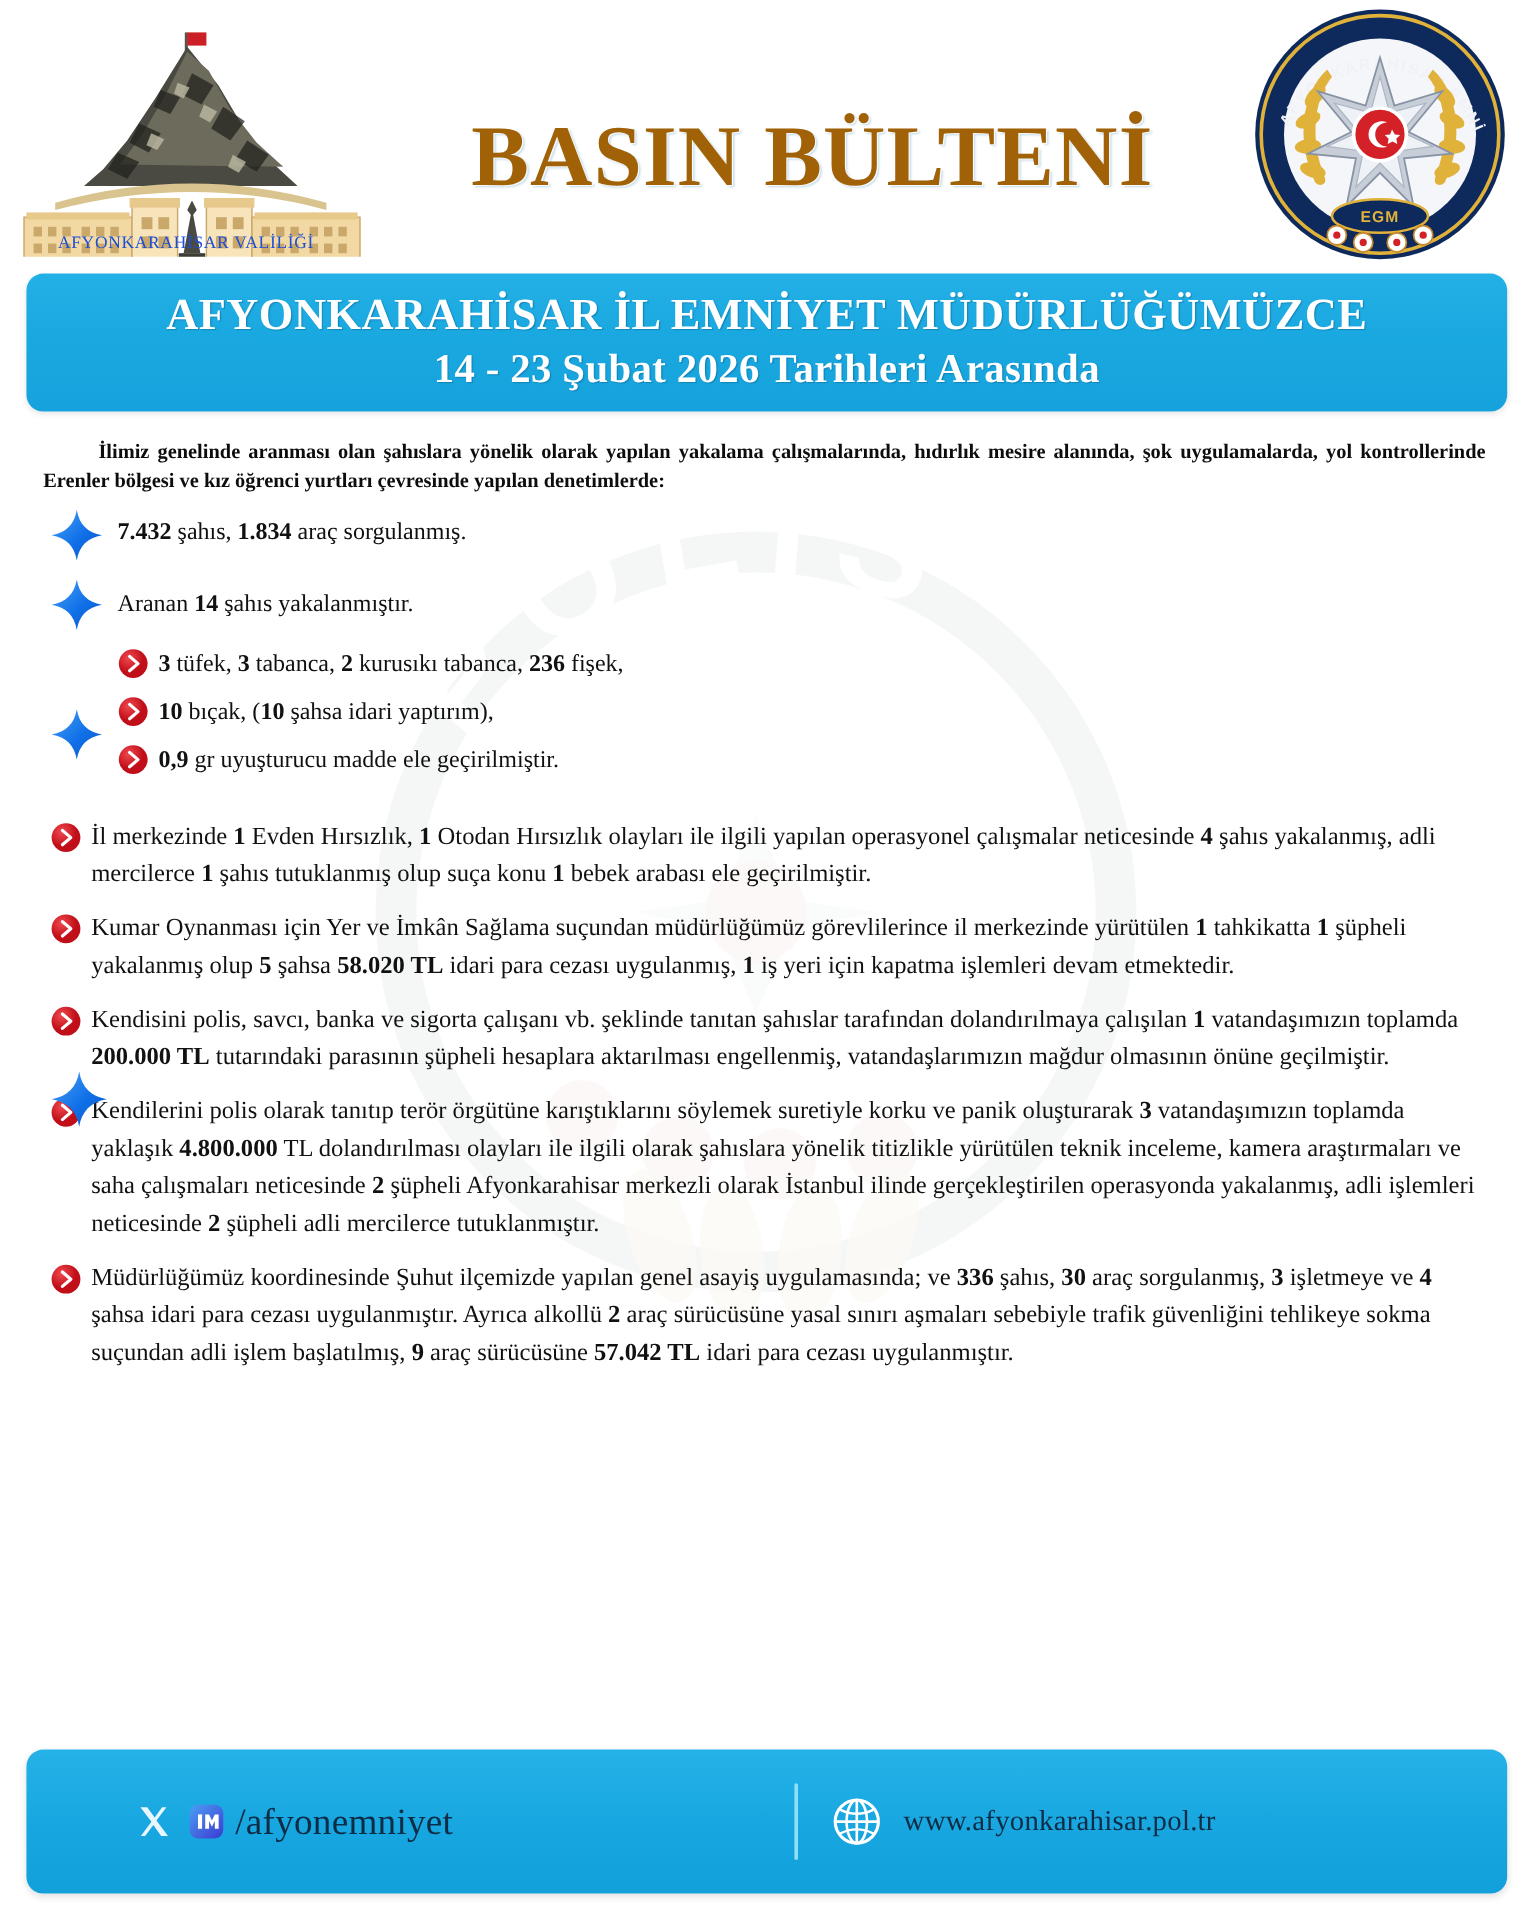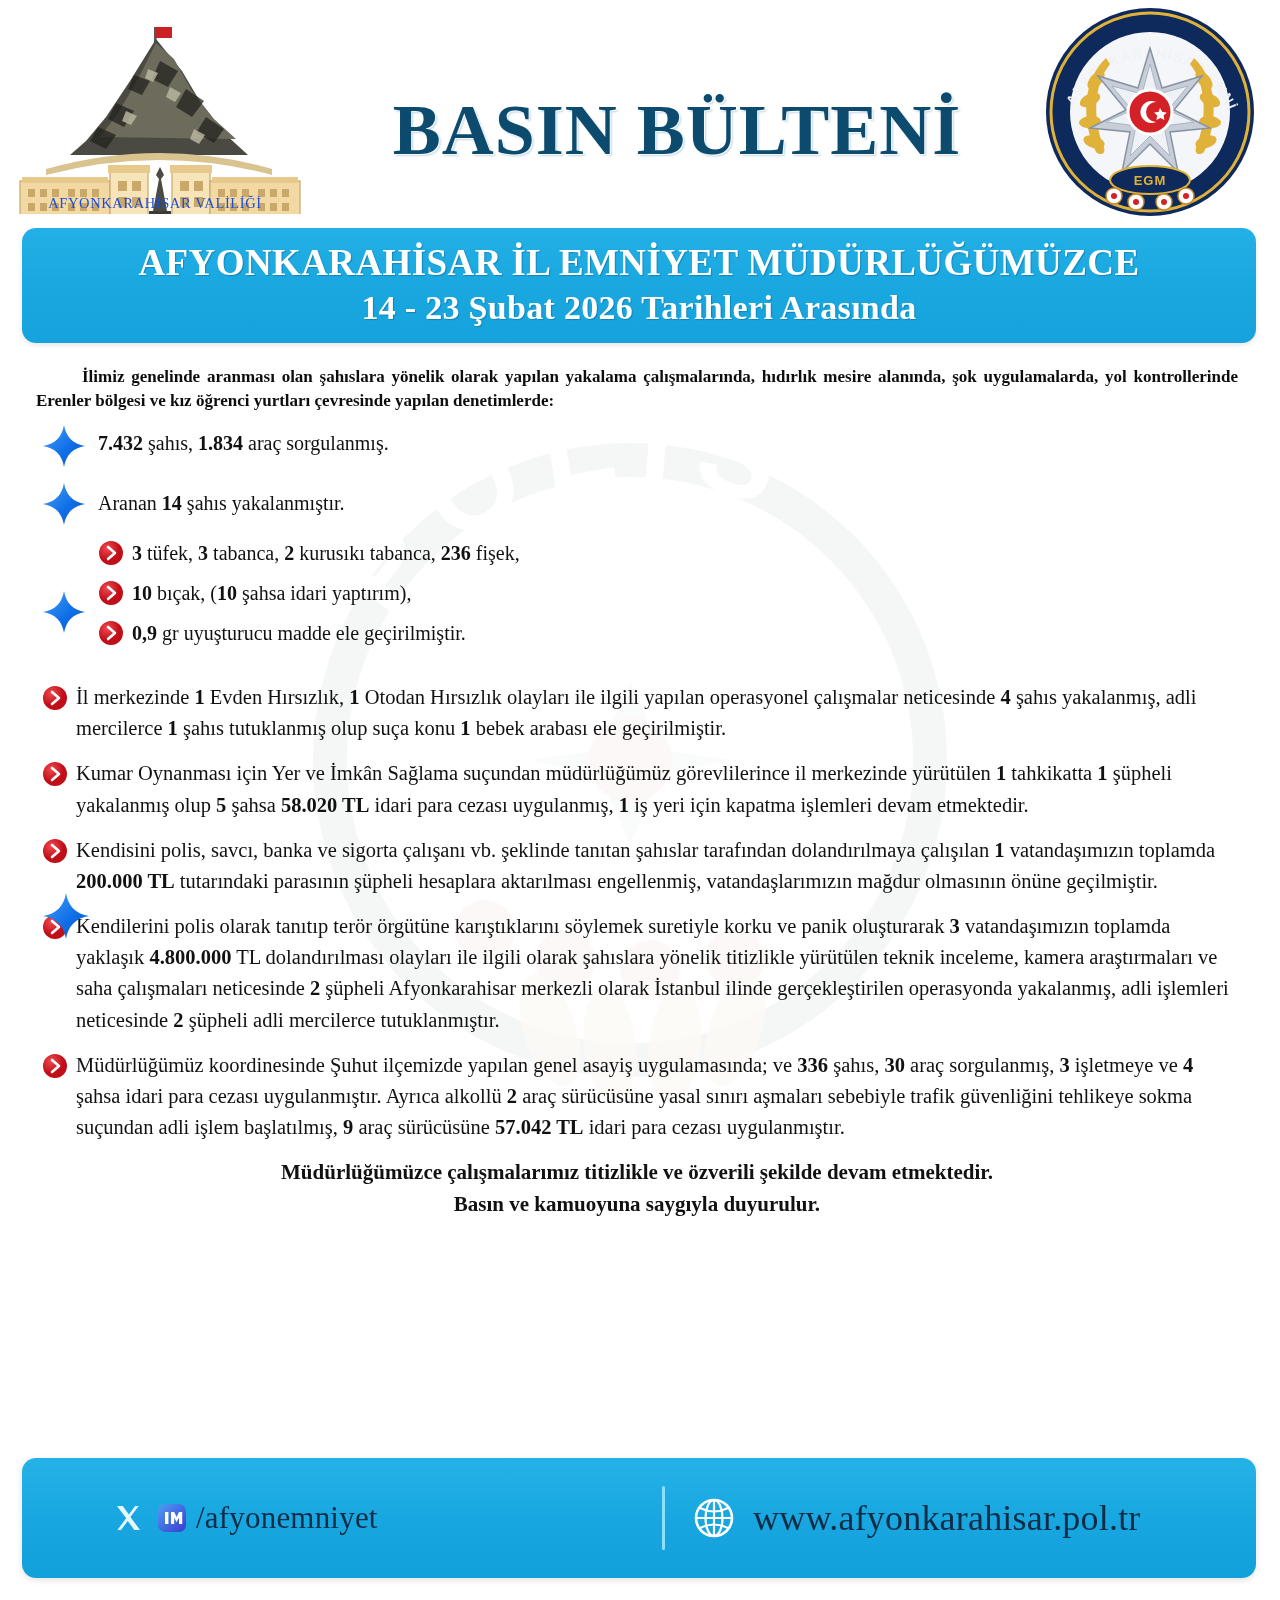--- a/index.html
+++ b/index.html
@@ -40,21 +40,21 @@
     text-align: center;
     font-family: "Liberation Serif", serif;
     font-size: 14.5px; letter-spacing: 0.6px; color: #1d4ed8;
     font-weight: 400;
   }
   .main-title {
     flex: 1 1 auto; text-align: center;
     font-family: "Liberation Serif", serif;
     font-weight: bold;
     font-size: 72px;
-    color: #0c4a6e;
+    color: #a16207;
     letter-spacing: 1px;
     text-shadow: 1px 1px 0 rgba(255,255,255,0.85), 2px 2px 2px rgba(120,170,200,0.45);
     margin-top: 38px;
   }
   .emblem { width: 212px; height: 212px; flex: 0 0 auto; margin-top: 2px; }
 
   
   .banner {
     position: relative; z-index: 2;
     margin: 6px 24px 0 22px;
@@ -179,21 +179,21 @@
     font-size: 31px; color: #0d2d47; font-weight: 400;
     letter-spacing: 0.2px;
   }
   .f-divider {
     width: 3px; height: 64px; background: #8fe0f7; border-radius: 2px;
     margin: 0 26px 0 0;
   }
   .footer-right { display: flex; align-items: center; gap: 16px; }
   .f-web {
     font-family: "Liberation Serif", serif;
-    font-size: 36px; color: #0d2d47; letter-spacing: 0.2px;
+    font-size: 24px; color: #0d2d47; letter-spacing: 0.2px;
   }
   .globe { width: 46px; height: 46px; }
 </style>
 </head>
 <body>
 
 <div id="page">
 
   <div class="watermark">
     <svg viewBox="0 0 660 680" width="660" height="680" aria-hidden="true">
@@ -493,24 +493,20 @@
         <span class="chev">
           <svg viewBox="0 0 26 26" width="26" height="26" aria-hidden="true">
             <circle cx="13" cy="13" r="12" fill="url(#rg1)"></circle>
             <path d="M10 7 L17 13 L10 19" fill="none" stroke="#fff" stroke-width="2.6" stroke-linecap="round" stroke-linejoin="round"></path>
           </svg>
         </span>
         <span class="para-text">Müdürlüğümüz koordinesinde Şuhut ilçemizde yapılan genel asayiş uygulamasında; ve <b>336</b> şahıs, <b>30</b> araç sorgulanmış, <b>3</b> işletmeye ve <b>4</b> şahsa idari para cezası uygulanmıştır. Ayrıca alkollü <b>2</b> araç sürücüsüne yasal sınırı aşmaları sebebiyle trafik güvenliğini tehlikeye sokma suçundan adli işlem başlatılmış, <b>9</b> araç sürücüsüne <b>57.042 TL</b> idari para cezası uygulanmıştır.</span>
       </div>
     </div>
 
-    <div class="closing">
-      <div>Müdürlüğümüzce çalışmalarımız titizlikle ve özverili şekilde devam etmektedir.</div>
-      <div>Basın ve kamuoyuna saygıyla duyurulur.</div>
-    </div>
   </div>
 
   <div class="footer">
     <div class="footer-left">
 
       <div class="f-line">
         <span class="f-icon">
           <svg viewBox="0 0 32 32" width="32" height="32" aria-hidden="true">
             <path d="M5 4 L14.2 16.2 L5.4 28 H9 L15.8 18.9 L22.3 28 H28 L18.4 15.1 L26.7 4 H23.1 L16.9 12.5 L10.7 4 Z" fill="#e8f7ff"></path>
           </svg>

